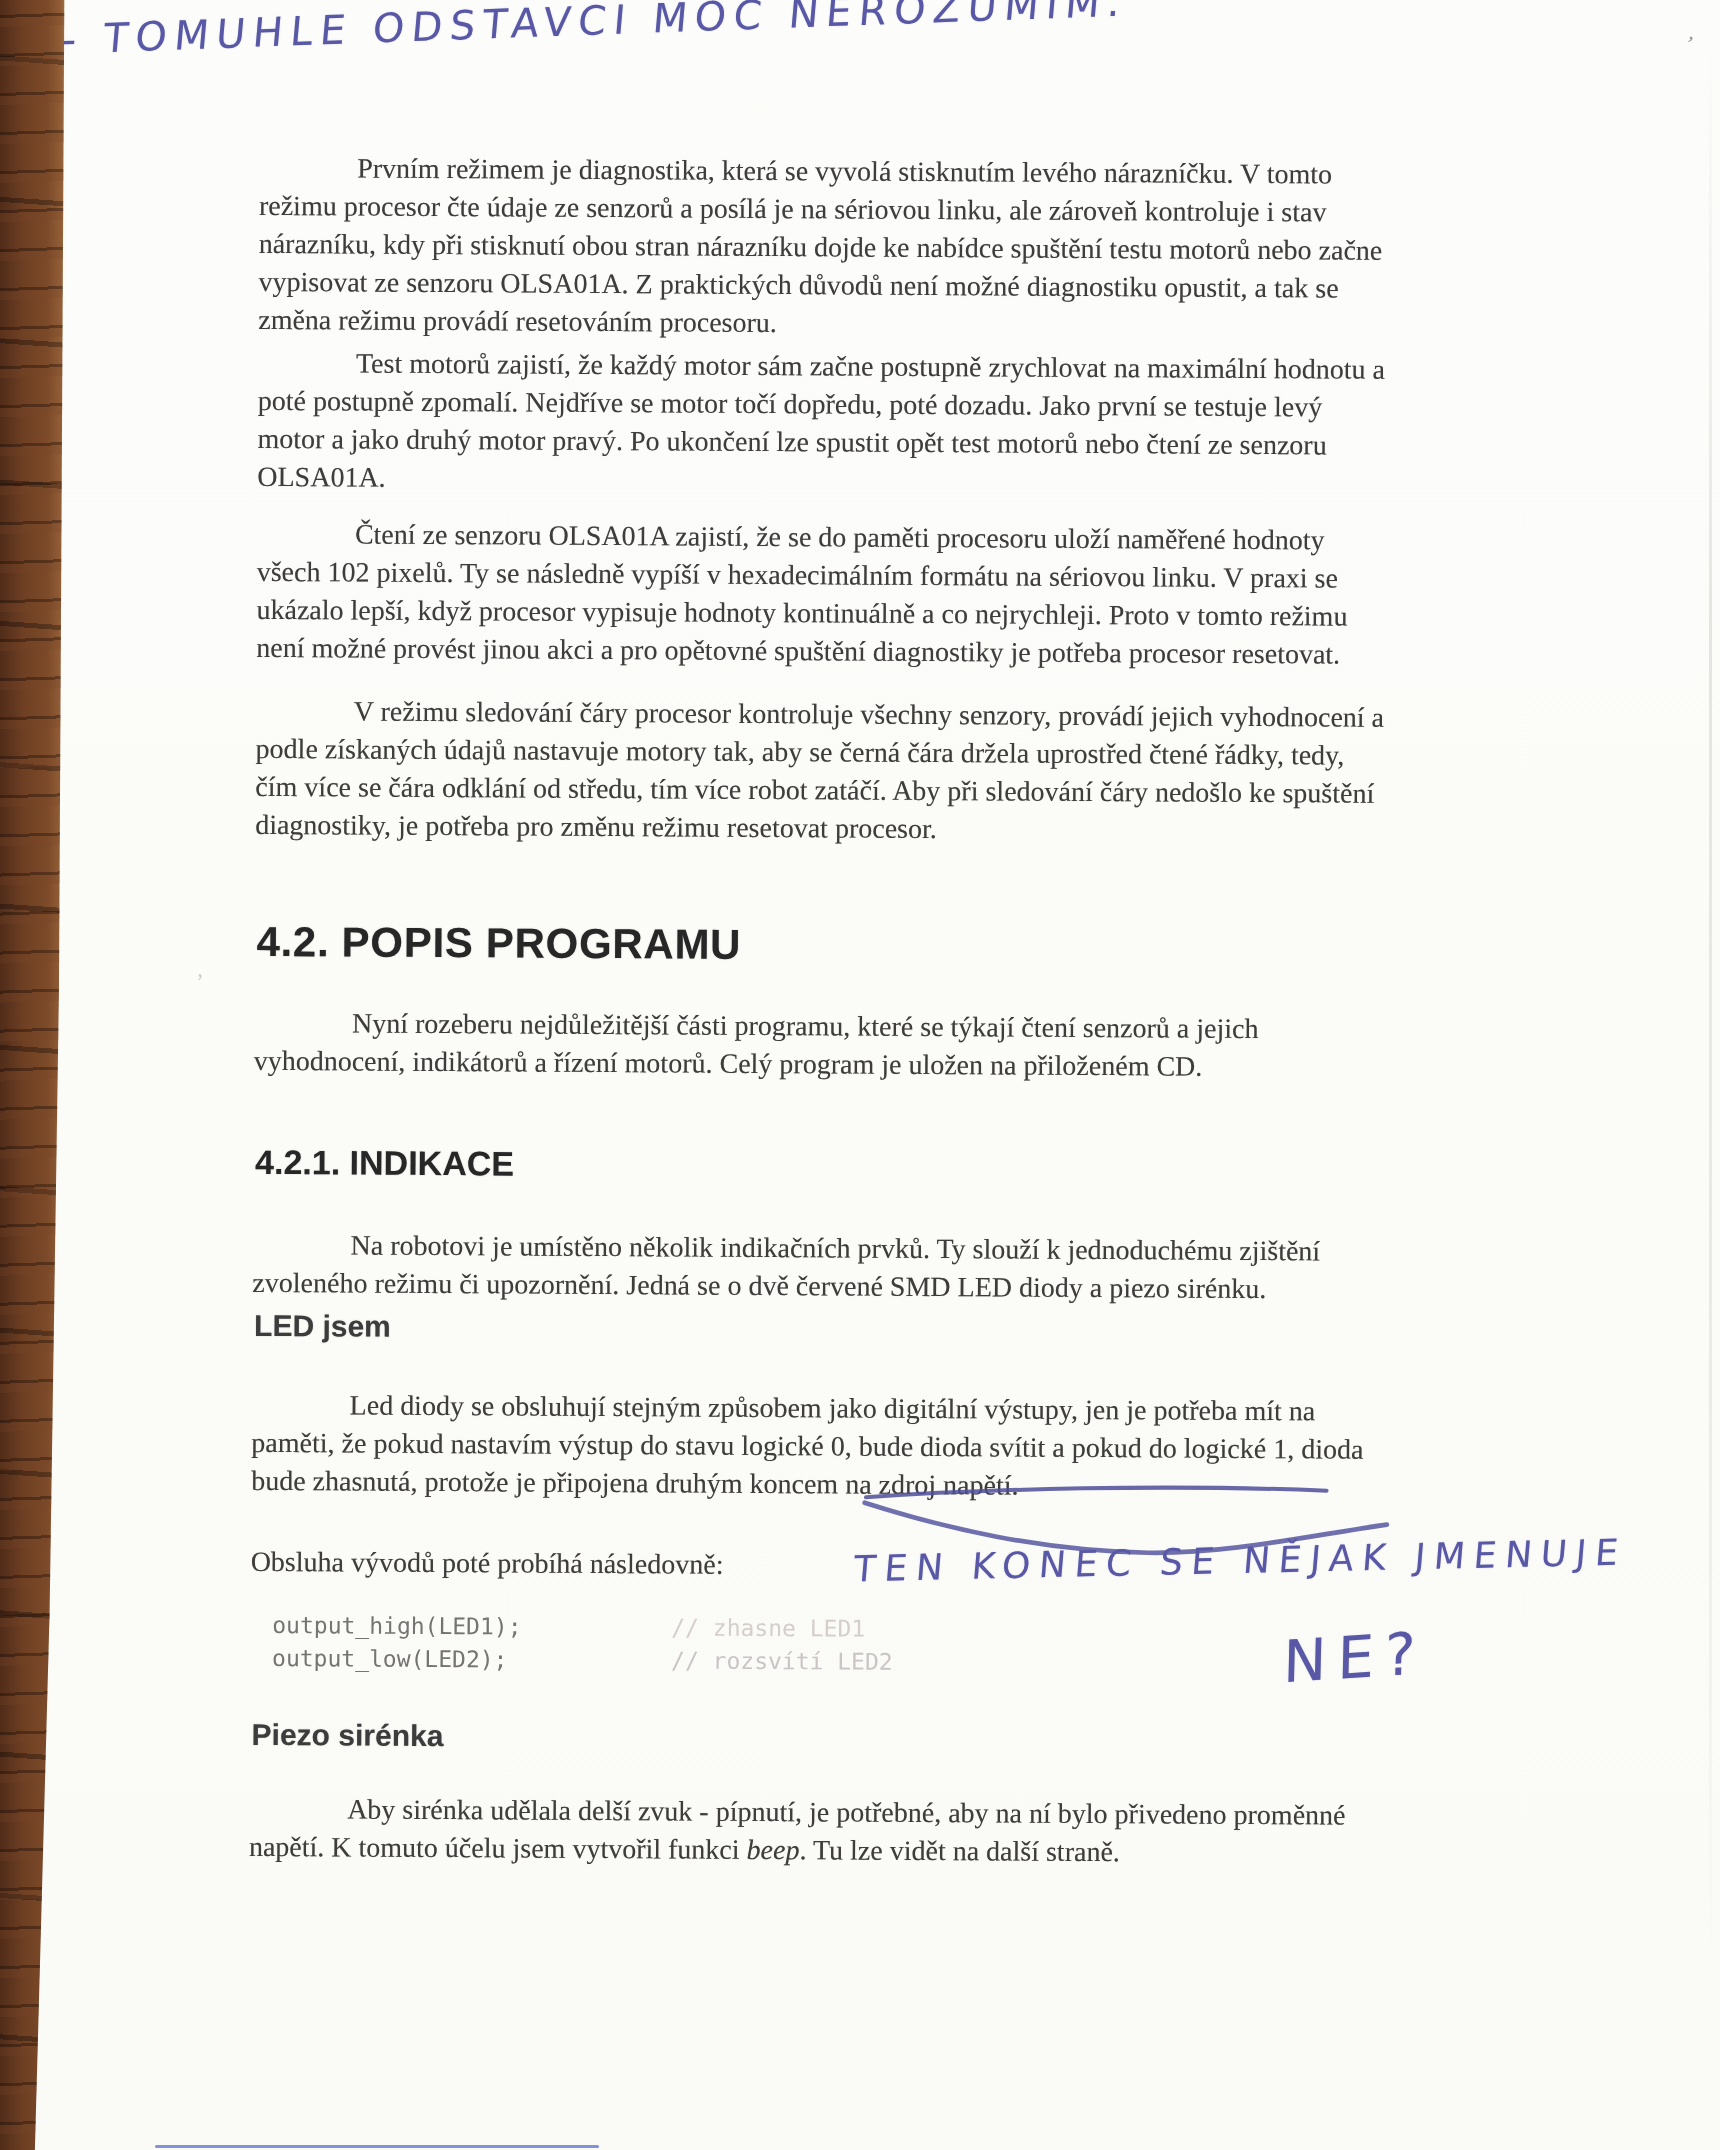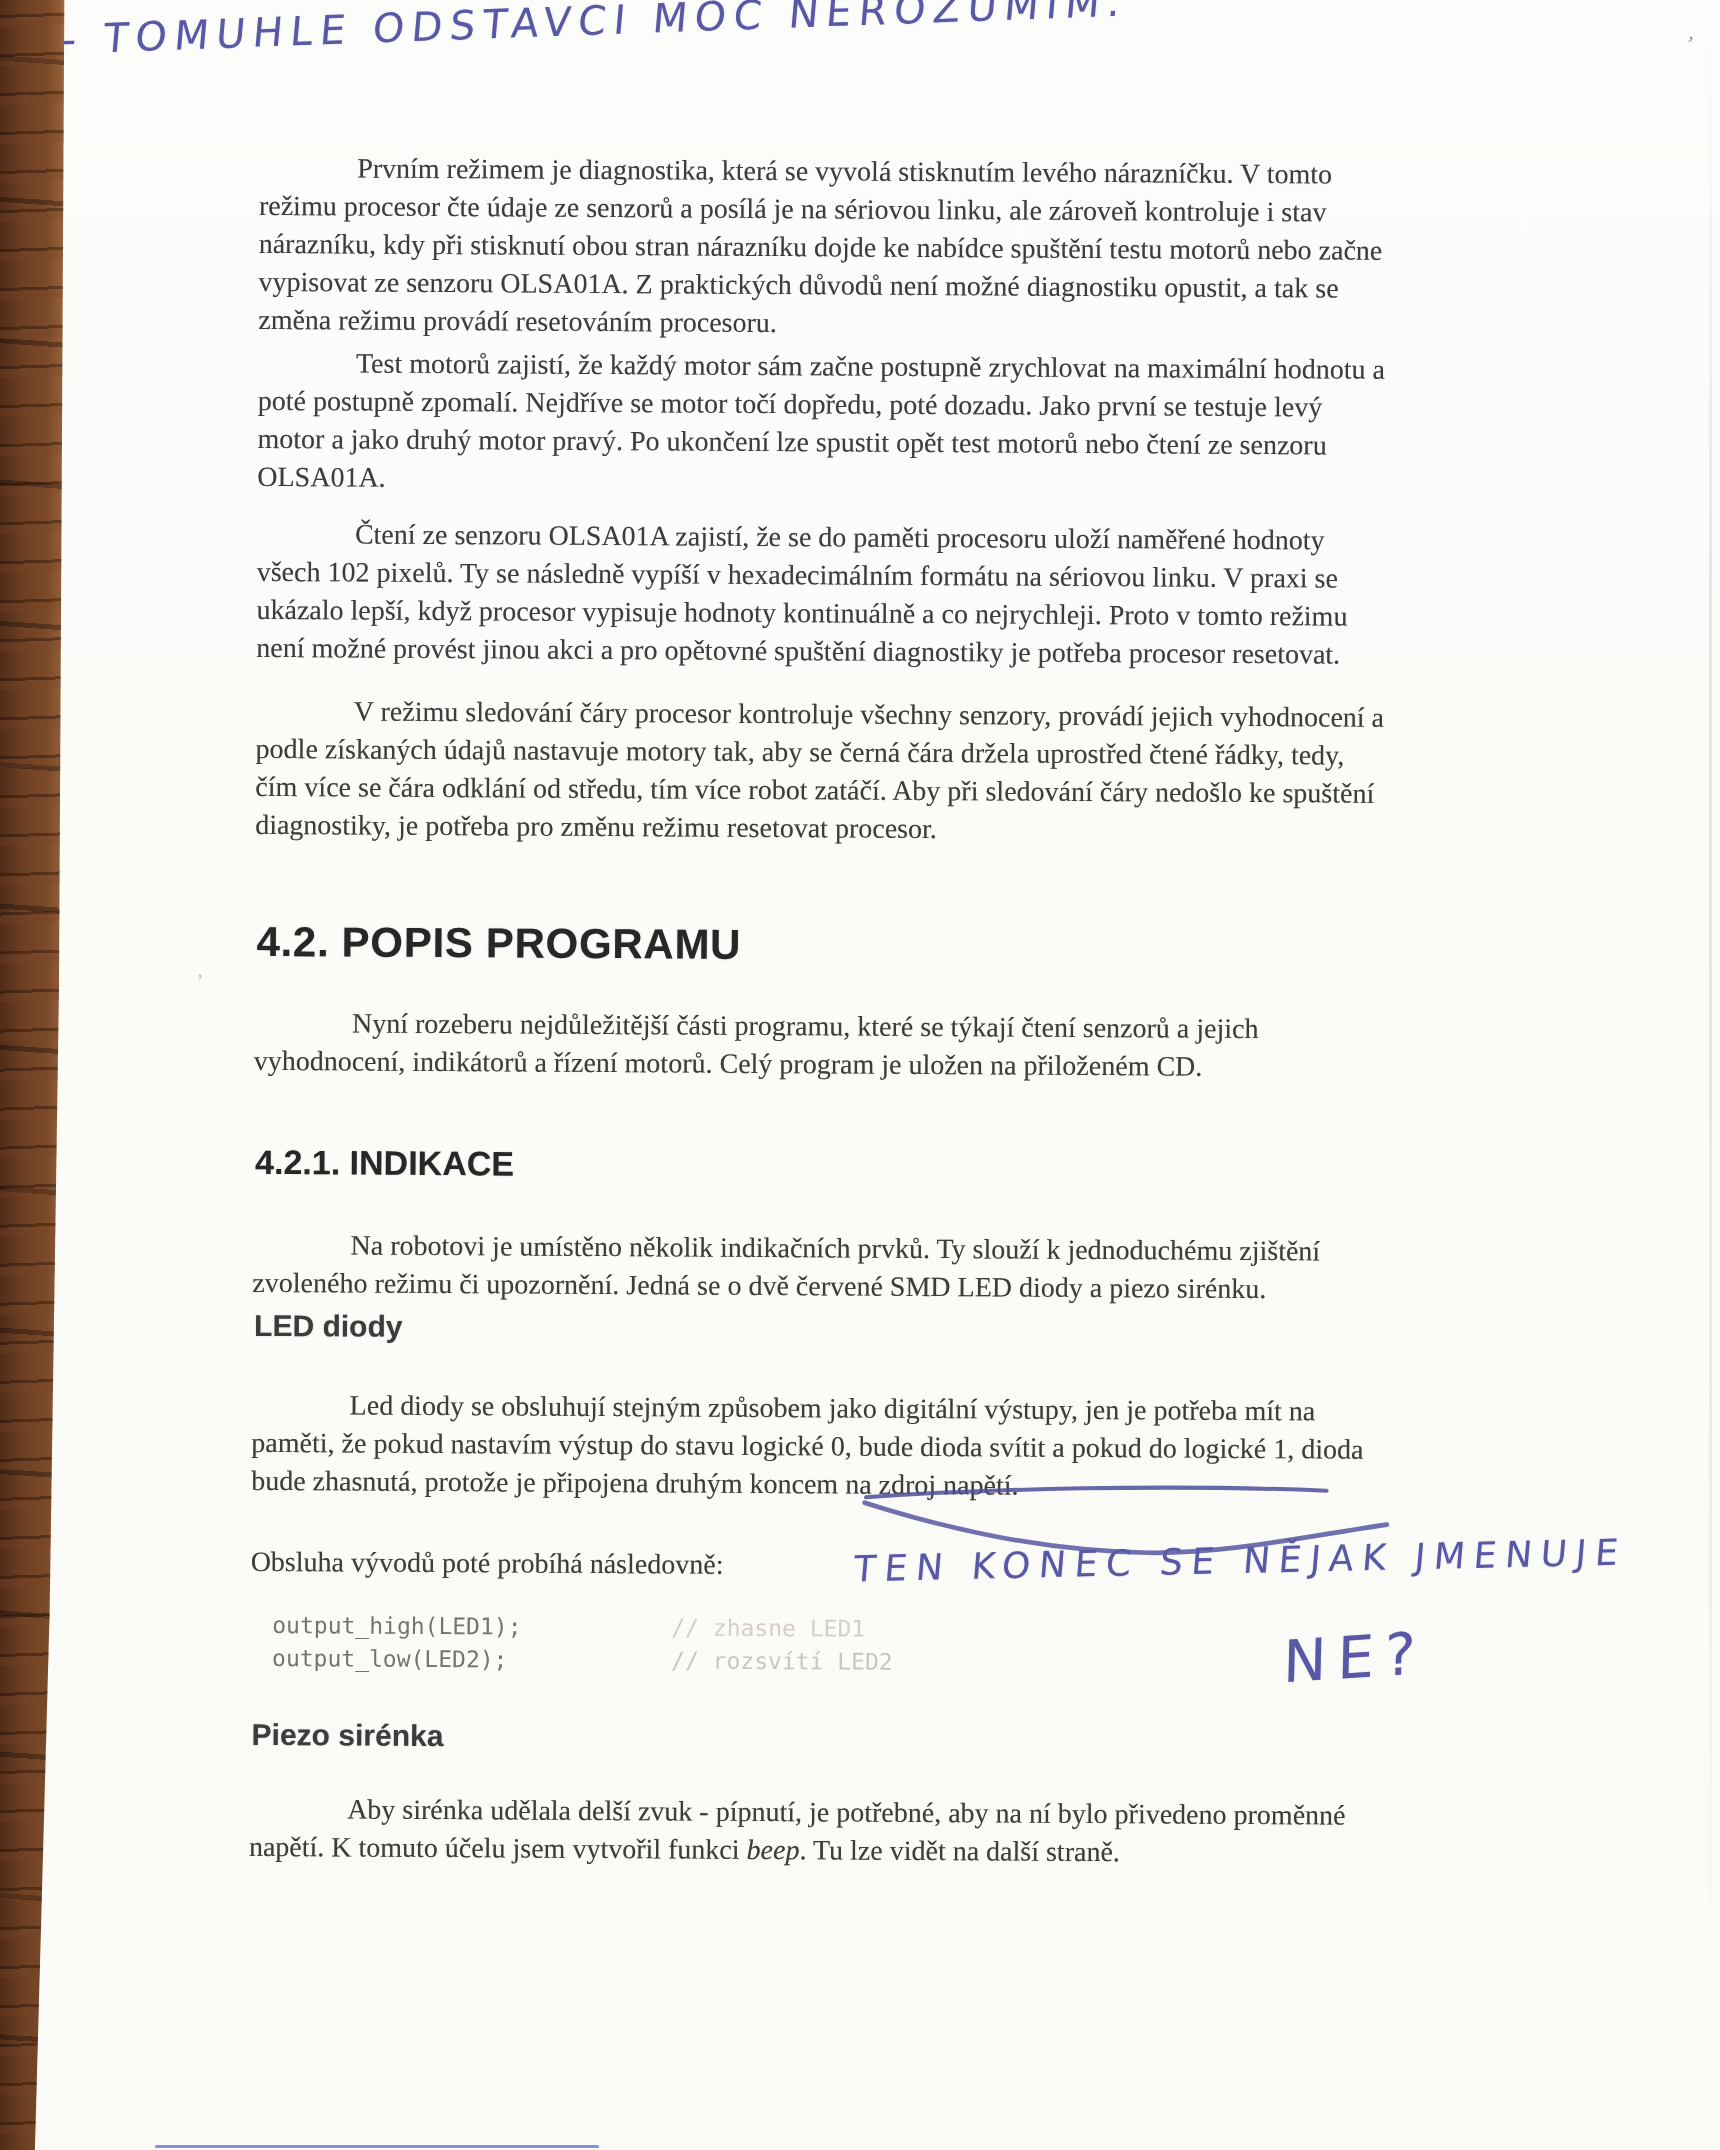--- a/index.html
+++ b/index.html
@@ -73,21 +73,21 @@
     <p class="body-par" style="top:692px;">V režimu sledování čáry procesor kontroluje všechny senzory, provádí jejich vyhodnocení a<br>podle získaných údajů nastavuje motory tak, aby se černá čára držela uprostřed čtené řádky, tedy,<br>čím více se čára odklání od středu, tím více robot zatáčí. Aby při sledování čáry nedošlo ke spuštění<br>diagnostiky, je potřeba pro změnu režimu resetovat procesor.</p>
 
     <h2 class="h-sans h2" style="top:918px;">4.2. POPIS PROGRAMU</h2>
 
     <p class="body-par" style="top:1004px;">Nyní rozeberu nejdůležitější části programu, které se týkají čtení senzorů a jejich<br>vyhodnocení, indikátorů a řízení motorů. Celý program je uložen na přiloženém CD.</p>
 
     <h3 class="h-sans h3" style="top:1143px;">4.2.1. INDIKACE</h3>
 
     <p class="body-par" style="top:1226px;">Na robotovi je umístěno několik indikačních prvků. Ty slouží k jednoduchému zjištění<br>zvoleného režimu či upozornění. Jedná se o dvě červené SMD LED diody a piezo sirénku.</p>
 
-    <h4 class="h-sans h4" style="top:1309px;">LED diody</h4>
+    <h4 class="h-sans h4" style="top:1309px;">LED jsem</h4>
 
     <p class="body-par" style="top:1386px;">Led diody se obsluhují stejným způsobem jako digitální výstupy, jen je potřeba mít na<br>paměti, že pokud nastavím výstup do stavu logické 0, bude dioda svítit a pokud do logické 1, dioda<br>bude zhasnutá, protože je připojena druhým koncem na zdroj napětí.</p>
 
     <svg class="ink-svg" width="1721" height="2151" viewBox="0 0 2560 3200">
       <path d="M 1300 2222 C 1480 2208, 1750 2200, 1985 2208" fill="none" stroke="#4e4e9b" stroke-width="6" stroke-linecap="round" opacity="0.85"></path>
       <path d="M 1298 2230 C 1420 2268, 1560 2300, 1720 2302 C 1840 2303, 1960 2275, 2075 2258" fill="none" stroke="#4e4e9b" stroke-width="7" stroke-linecap="round" opacity="0.8"></path>
     </svg>
 
     <p class="body-par no-indent" style="top:1543px;">Obsluha vývodů poté probíhá následovně:</p>
 

